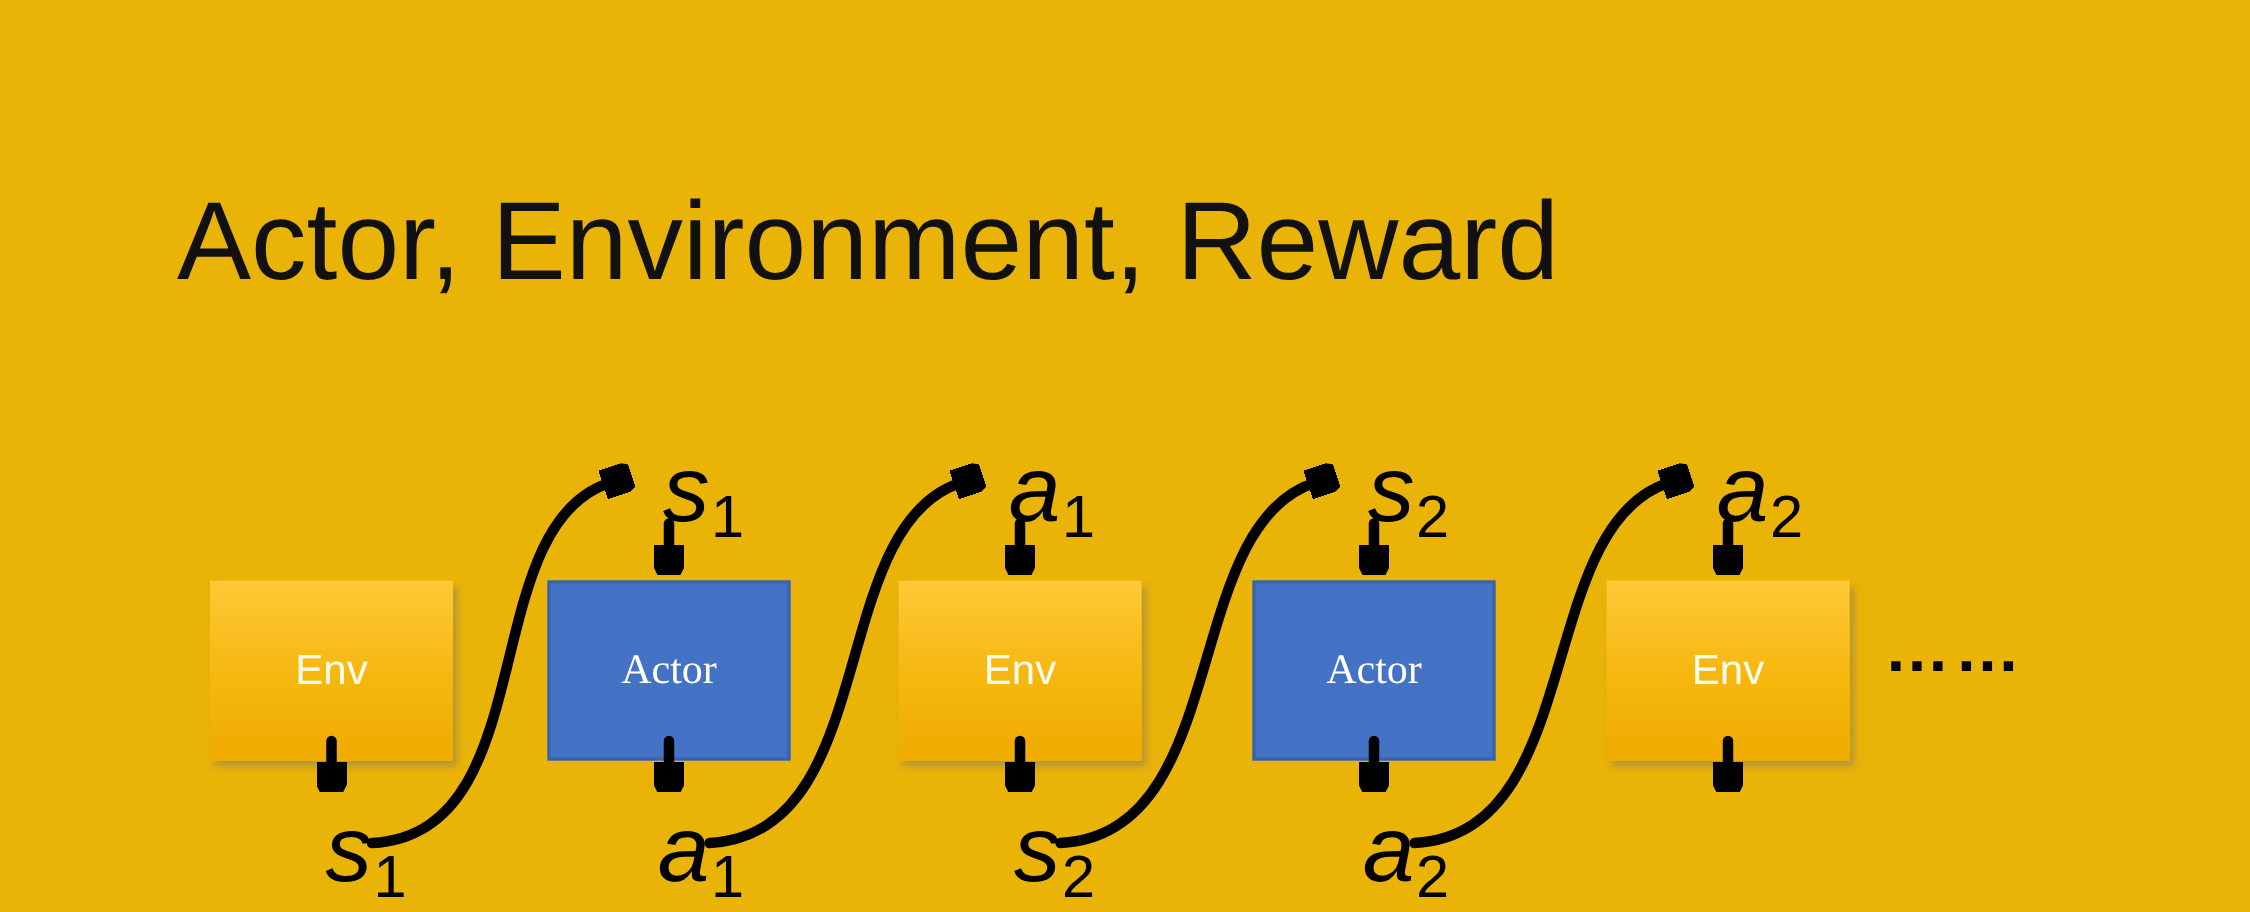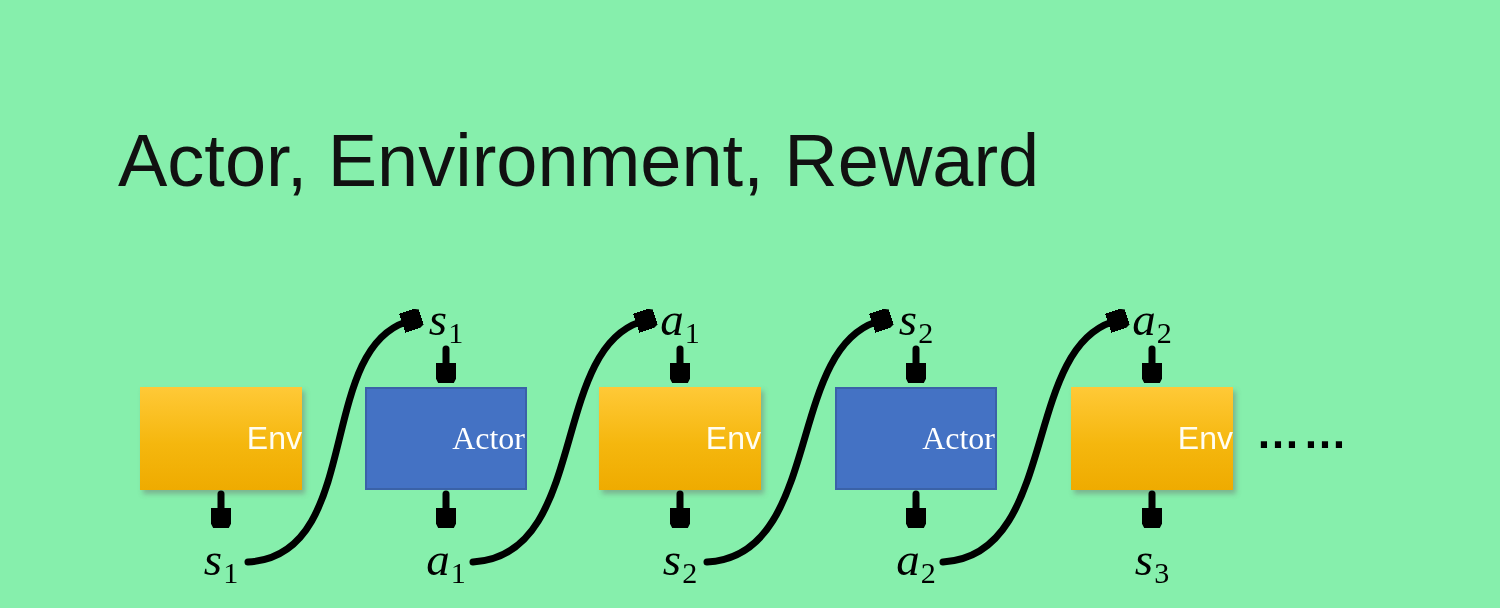--- a/index.html
+++ b/index.html
@@ -1,62 +1,62 @@
 <!DOCTYPE html>
 <html><head>
 <meta charset="utf-8">
 <style>
   html, body { margin: 0; padding: 0; background: #ffffff; }
   .slide {
     position: relative;
     width: 1500px;
     height: 608px;
-    background: #86efac;
+    background: #eab308;
     font-family: "Liberation Sans", sans-serif;
     overflow: hidden;
   }
   .title {
     position: absolute;
     left: 118px;
     top: 118px;
     font-size: 74px;
     font-weight: 300;
     letter-spacing: 0px;
     color: #111111;
     white-space: nowrap;
   }
   .box {
     position: absolute;
     top: 387px;
     width: 162px;
-    height: 103px;
+    height: 120px;
     display: flex;
     align-items: center;
-    justify-content: flex-end;
-    font-size: 32px;
+    justify-content: center;
+    font-size: 28px;
     color: #ffffff;
     box-sizing: border-box;
   }
   .box.env {
     background: linear-gradient(180deg, #FFC937 0%, #F5B70E 55%, #EFAB00 100%);
     box-shadow: 3px 4px 5px rgba(110,110,110,0.45);
     color: #FFFDF2;
   }
   .box.actor {
     background: #4472C4;
     border: 2.5px solid #3A62A8;
     font-family: Liberation Serif, serif;
   }
   .mathlabel {
     position: absolute;
     width: 100px;
-    text-align: center;
-    font-family: Liberation Serif, serif;
+    text-align: right;
+    font-family: Liberation Sans, sans-serif;
     font-style: italic;
-    font-size: 47px;
+    font-size: 62px;
     color: #000000;
     white-space: nowrap;
     line-height: 1;
   }
   .mathlabel .msub {
     font-style: normal;
     font-size: 0.64em;
     vertical-align: -0.28em;
     margin-left: 1px;
   }
@@ -111,21 +111,20 @@
 
   <div class="mathlabel toplabel" style="left:396px;"><span class="mbase">s</span><span class="msub">1</span></div>
   <div class="mathlabel toplabel" style="left:630px;"><span class="mbase">a</span><span class="msub">1</span></div>
   <div class="mathlabel toplabel" style="left:866px;"><span class="mbase">s</span><span class="msub">2</span></div>
   <div class="mathlabel toplabel" style="left:1102px;"><span class="mbase">a</span><span class="msub">2</span></div>
 
   <div class="mathlabel bottomlabel" style="left:171px;"><span class="mbase">s</span><span class="msub">1</span></div>
   <div class="mathlabel bottomlabel" style="left:396px;"><span class="mbase">a</span><span class="msub">1</span></div>
   <div class="mathlabel bottomlabel" style="left:630px;"><span class="mbase">s</span><span class="msub">2</span></div>
   <div class="mathlabel bottomlabel" style="left:866px;"><span class="mbase">a</span><span class="msub">2</span></div>
-  <div class="mathlabel bottomlabel" style="left:1102px;"><span class="mbase">s</span><span class="msub">3</span></div>
 
   <div class="dots">……</div>
 
   <svg class="arrows" xmlns="http://www.w3.org/2000/svg">
     <defs>
       <marker id="ah" viewBox="0 0 10 10" refX="2" refY="5" markerWidth="20" markerHeight="20" markerUnits="userSpaceOnUse" orient="auto">
         <path d="M0,0 L10,5 L0,10 Z" fill="#000000" stroke="none"></path>
       </marker>
     </defs>
 

